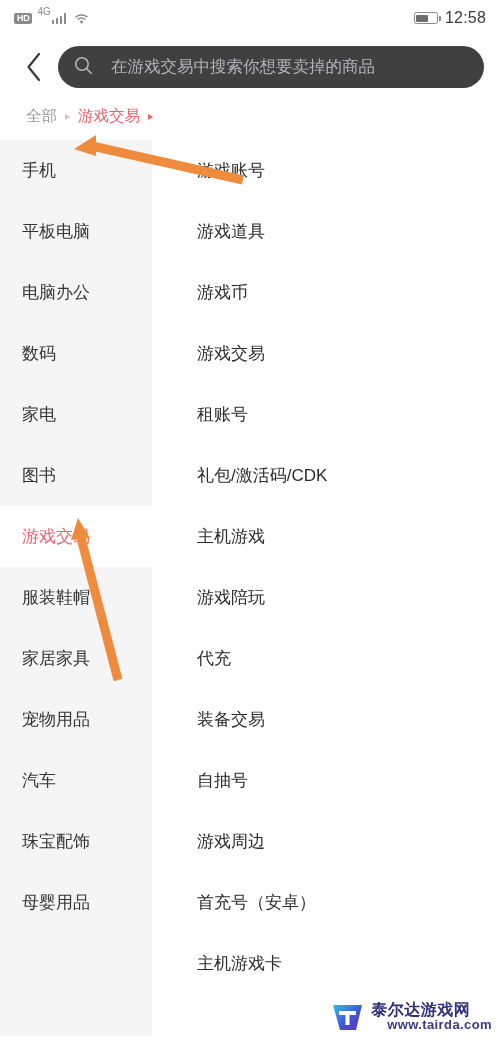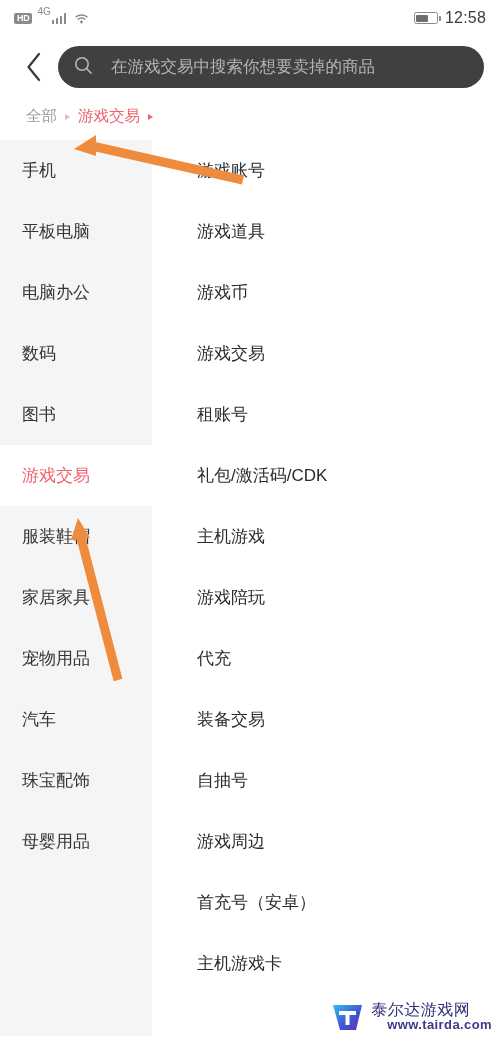--- a/index.html
+++ b/index.html
@@ -183,21 +183,21 @@
     right: 8px;
     bottom: 4px;
     display: flex;
     align-items: center;
     gap: 6px;
   }
   .wm-logo { width: 34px; height: 30px; display:block; }
   .wm-text { display: flex; flex-direction: column; line-height: 1.05; }
   .wm-name {
     font-size: 16px;
-    font-weight: normal;
+    font-weight: bold;
     color: #2f2f7a;
     letter-spacing: 0.5px;
   }
   .wm-url {
     font-size: 13px;
     font-weight: bold;
     color: #3a3a88;
     letter-spacing: 0.4px;
     margin-left: 16px;
   }
@@ -261,20 +261,21 @@
     <span class="crumb-sep hot"></span>
   </div>
 
   <div class="content">
 
     <div class="sidebar" id="sidebar">
         <div class="side-item">手机</div>
         <div class="side-item">平板电脑</div>
         <div class="side-item">电脑办公</div>
         <div class="side-item">数码</div>
+        <div class="side-item">家电</div>
         <div class="side-item">图书</div>
         <div class="side-item selected">游戏交易</div>
         <div class="side-item">服装鞋帽</div>
         <div class="side-item">家居家具</div>
         <div class="side-item">宠物用品</div>
         <div class="side-item">汽车</div>
         <div class="side-item">珠宝配饰</div>
         <div class="side-item">母婴用品</div>
       </div>
 

